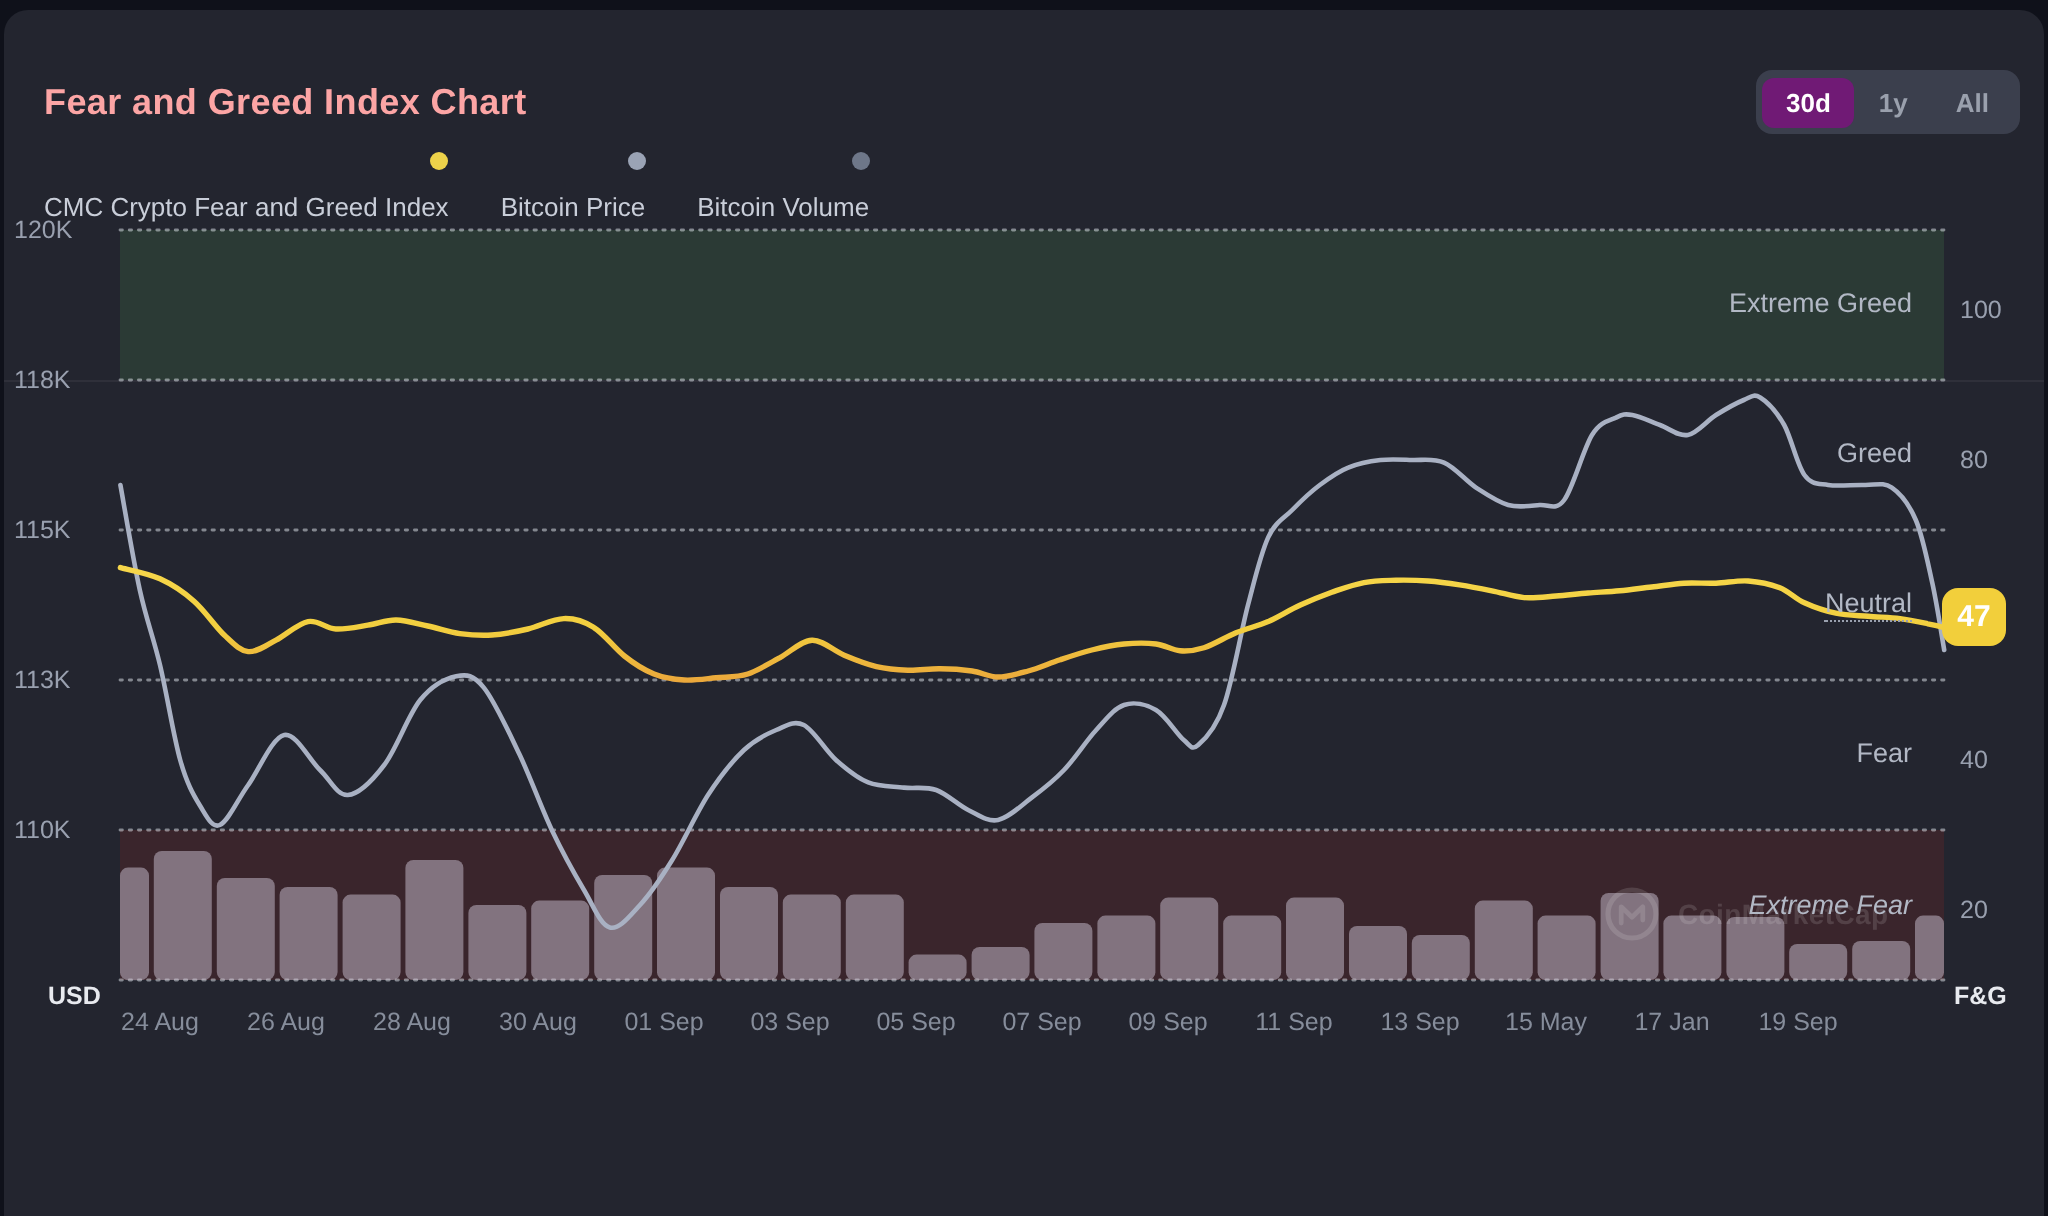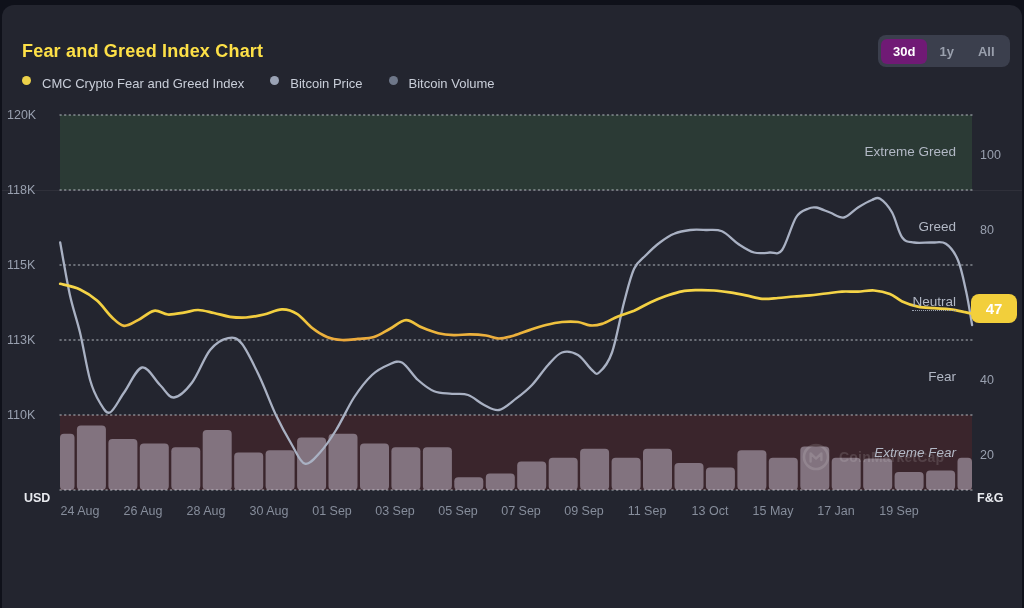--- a/index.html
+++ b/index.html
@@ -1,38 +1,38 @@
 <!DOCTYPE html>
 <html><head>
 <meta charset="utf-8">
 <style>
   html,body{margin:0;padding:0;background:#0f111a;width:1024px;height:608px;overflow:hidden;
     font-family:"Liberation Sans","DejaVu Sans",sans-serif;-webkit-font-smoothing:antialiased;}
   .card{position:absolute;left:2px;right:2px;top:5px;height:620px;background:#23252f;border-radius:12px;}
   .layer{position:absolute;inset:0;}
-  .title{position:absolute;left:20px;top:36px;font-size:18px;font-weight:700;color:#fde047;letter-spacing:.2px;}
+  .title{position:absolute;left:20px;top:36px;font-size:18px;font-weight:700;color:#fca5a5;letter-spacing:.2px;}
   .legend{position:absolute;left:20px;top:71px;display:flex;align-items:center;gap:26px;}
-  .legend-item{display:flex;align-items:flex-start;gap:11px;font-size:13px;color:#c9ced9;}
+  .legend-item{display:flex;align-items:flex-end;gap:11px;font-size:13px;color:#c9ced9;flex-direction:column;}
   .dot{width:9px;height:9px;border-radius:50%;display:inline-block;}
   .range-switcher{position:absolute;left:876px;top:30px;height:32px;background:#3b3f4d;border-radius:8px;
     display:flex;align-items:center;padding:0 3px;box-sizing:border-box;}
   .range-btn{border:none;background:transparent;color:#9aa0ad;font-size:13px;font-weight:600;
     padding:5px 12px;border-radius:6px;cursor:pointer;font-family:inherit;}
   .range-btn.active{background:#701a75;color:#ffffff;font-weight:700;}
   .hdivider{position:absolute;left:0;right:0;top:185px;height:1px;background:rgba(255,255,255,0.055);}
   svg.plot{position:absolute;left:0;top:0;}
   .axis-label{position:absolute;font-size:12.5px;color:#99a0af;line-height:16px;}
   .axis-label.left{width:50px;left:5px;}
   .axis-label.right{left:978px;text-align:left;margin-top:40px;}
   .axis-unit{position:absolute;font-size:12.5px;font-weight:700;color:#e8eaef;}
   .x-label{position:absolute;top:499px;font-size:12.5px;color:#868d9b;transform:translateX(-50%);white-space:nowrap;}
   .zone-label{position:absolute;right:66px;font-size:13.5px;color:#b2b8c5;white-space:nowrap;}
   .zone-0{top:139px;} .zone-1{top:214px;} .zone-2{top:289px;border-bottom:1px dotted #9aa1af;padding-bottom:1px;}
   .zone-3{top:364px;} .zone-4{top:440px;font-style:italic;}
-  .badge{position:absolute;left:969px;top:289px;width:46px;height:29px;background:#f2cf3b;border-radius:8px;
+  .badge{position:absolute;left:969px;top:289px;width:32px;height:29px;background:#f2cf3b;border-radius:8px;
     display:flex;align-items:center;justify-content:center;font-size:15px;font-weight:700;color:#ffffff;}
   .watermark{position:absolute;left:799px;top:437px;display:flex;align-items:center;gap:8px;
     color:rgba(255,255,255,0.13);}
   .watermark .wm-text{font-size:14px;font-weight:700;letter-spacing:.2px;}
 </style>
 </head>
 <body>
 
 <div class="card">
   <div class="title">Fear and Greed Index Chart</div>
@@ -126,21 +126,21 @@
       <div class="x-label" style="left: 78px;">24 Aug</div>
       <div class="x-label" style="left: 141px;">26 Aug</div>
       <div class="x-label" style="left: 204px;">28 Aug</div>
       <div class="x-label" style="left: 267px;">30 Aug</div>
       <div class="x-label" style="left: 330px;">01 Sep</div>
       <div class="x-label" style="left: 393px;">03 Sep</div>
       <div class="x-label" style="left: 456px;">05 Sep</div>
       <div class="x-label" style="left: 519px;">07 Sep</div>
       <div class="x-label" style="left: 582px;">09 Sep</div>
       <div class="x-label" style="left: 645px;">11 Sep</div>
-      <div class="x-label" style="left: 708px;">13 Oct</div>
+      <div class="x-label" style="left: 708px;">13 Sep</div>
       <div class="x-label" style="left: 771px;">15 May</div>
       <div class="x-label" style="left: 834px;">17 Jan</div>
       <div class="x-label" style="left: 897px;">19 Sep</div>
     </div>
 
   <div class="watermark">
     <svg width="30" height="30" viewBox="0 0 30 30">
       <circle cx="15" cy="15" r="12" fill="none" stroke="currentColor" stroke-width="2.6"></circle>
       <path d="M9.6 19.5 V11.4 L15 16.6 L20.4 11.4 V18" fill="none" stroke="currentColor" stroke-width="2.4" stroke-linecap="round" stroke-linejoin="round"></path>
     </svg>

